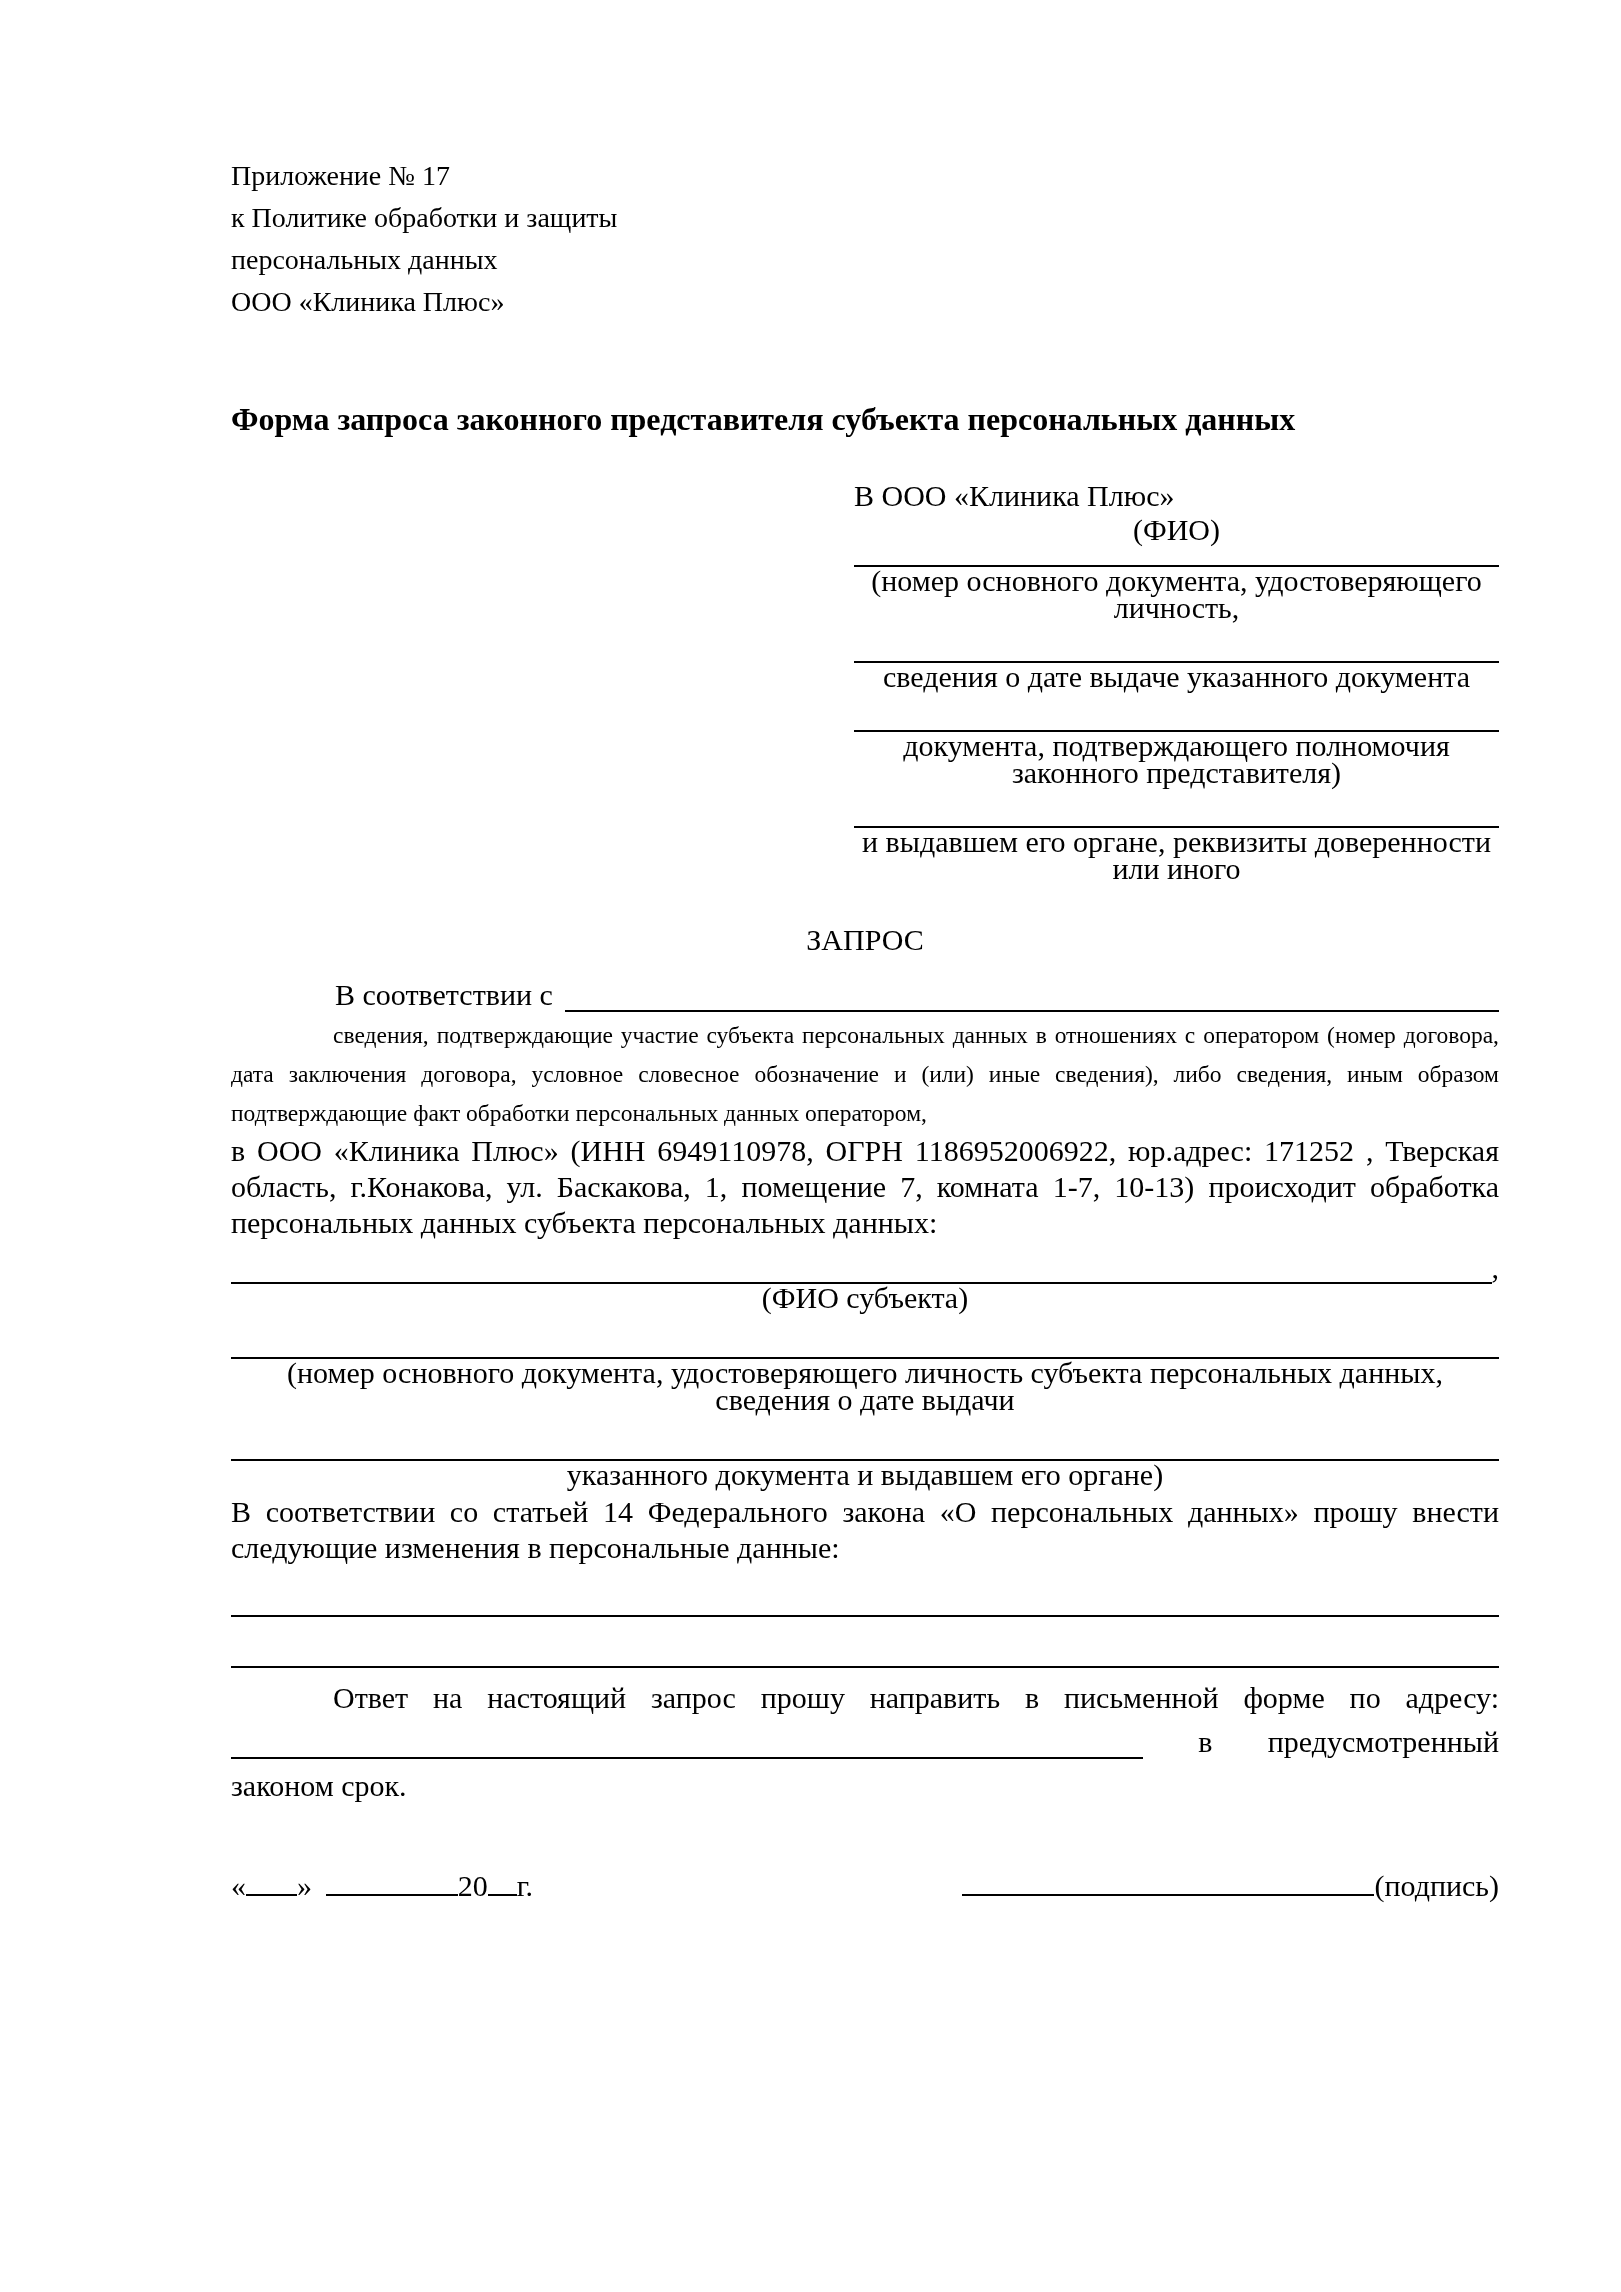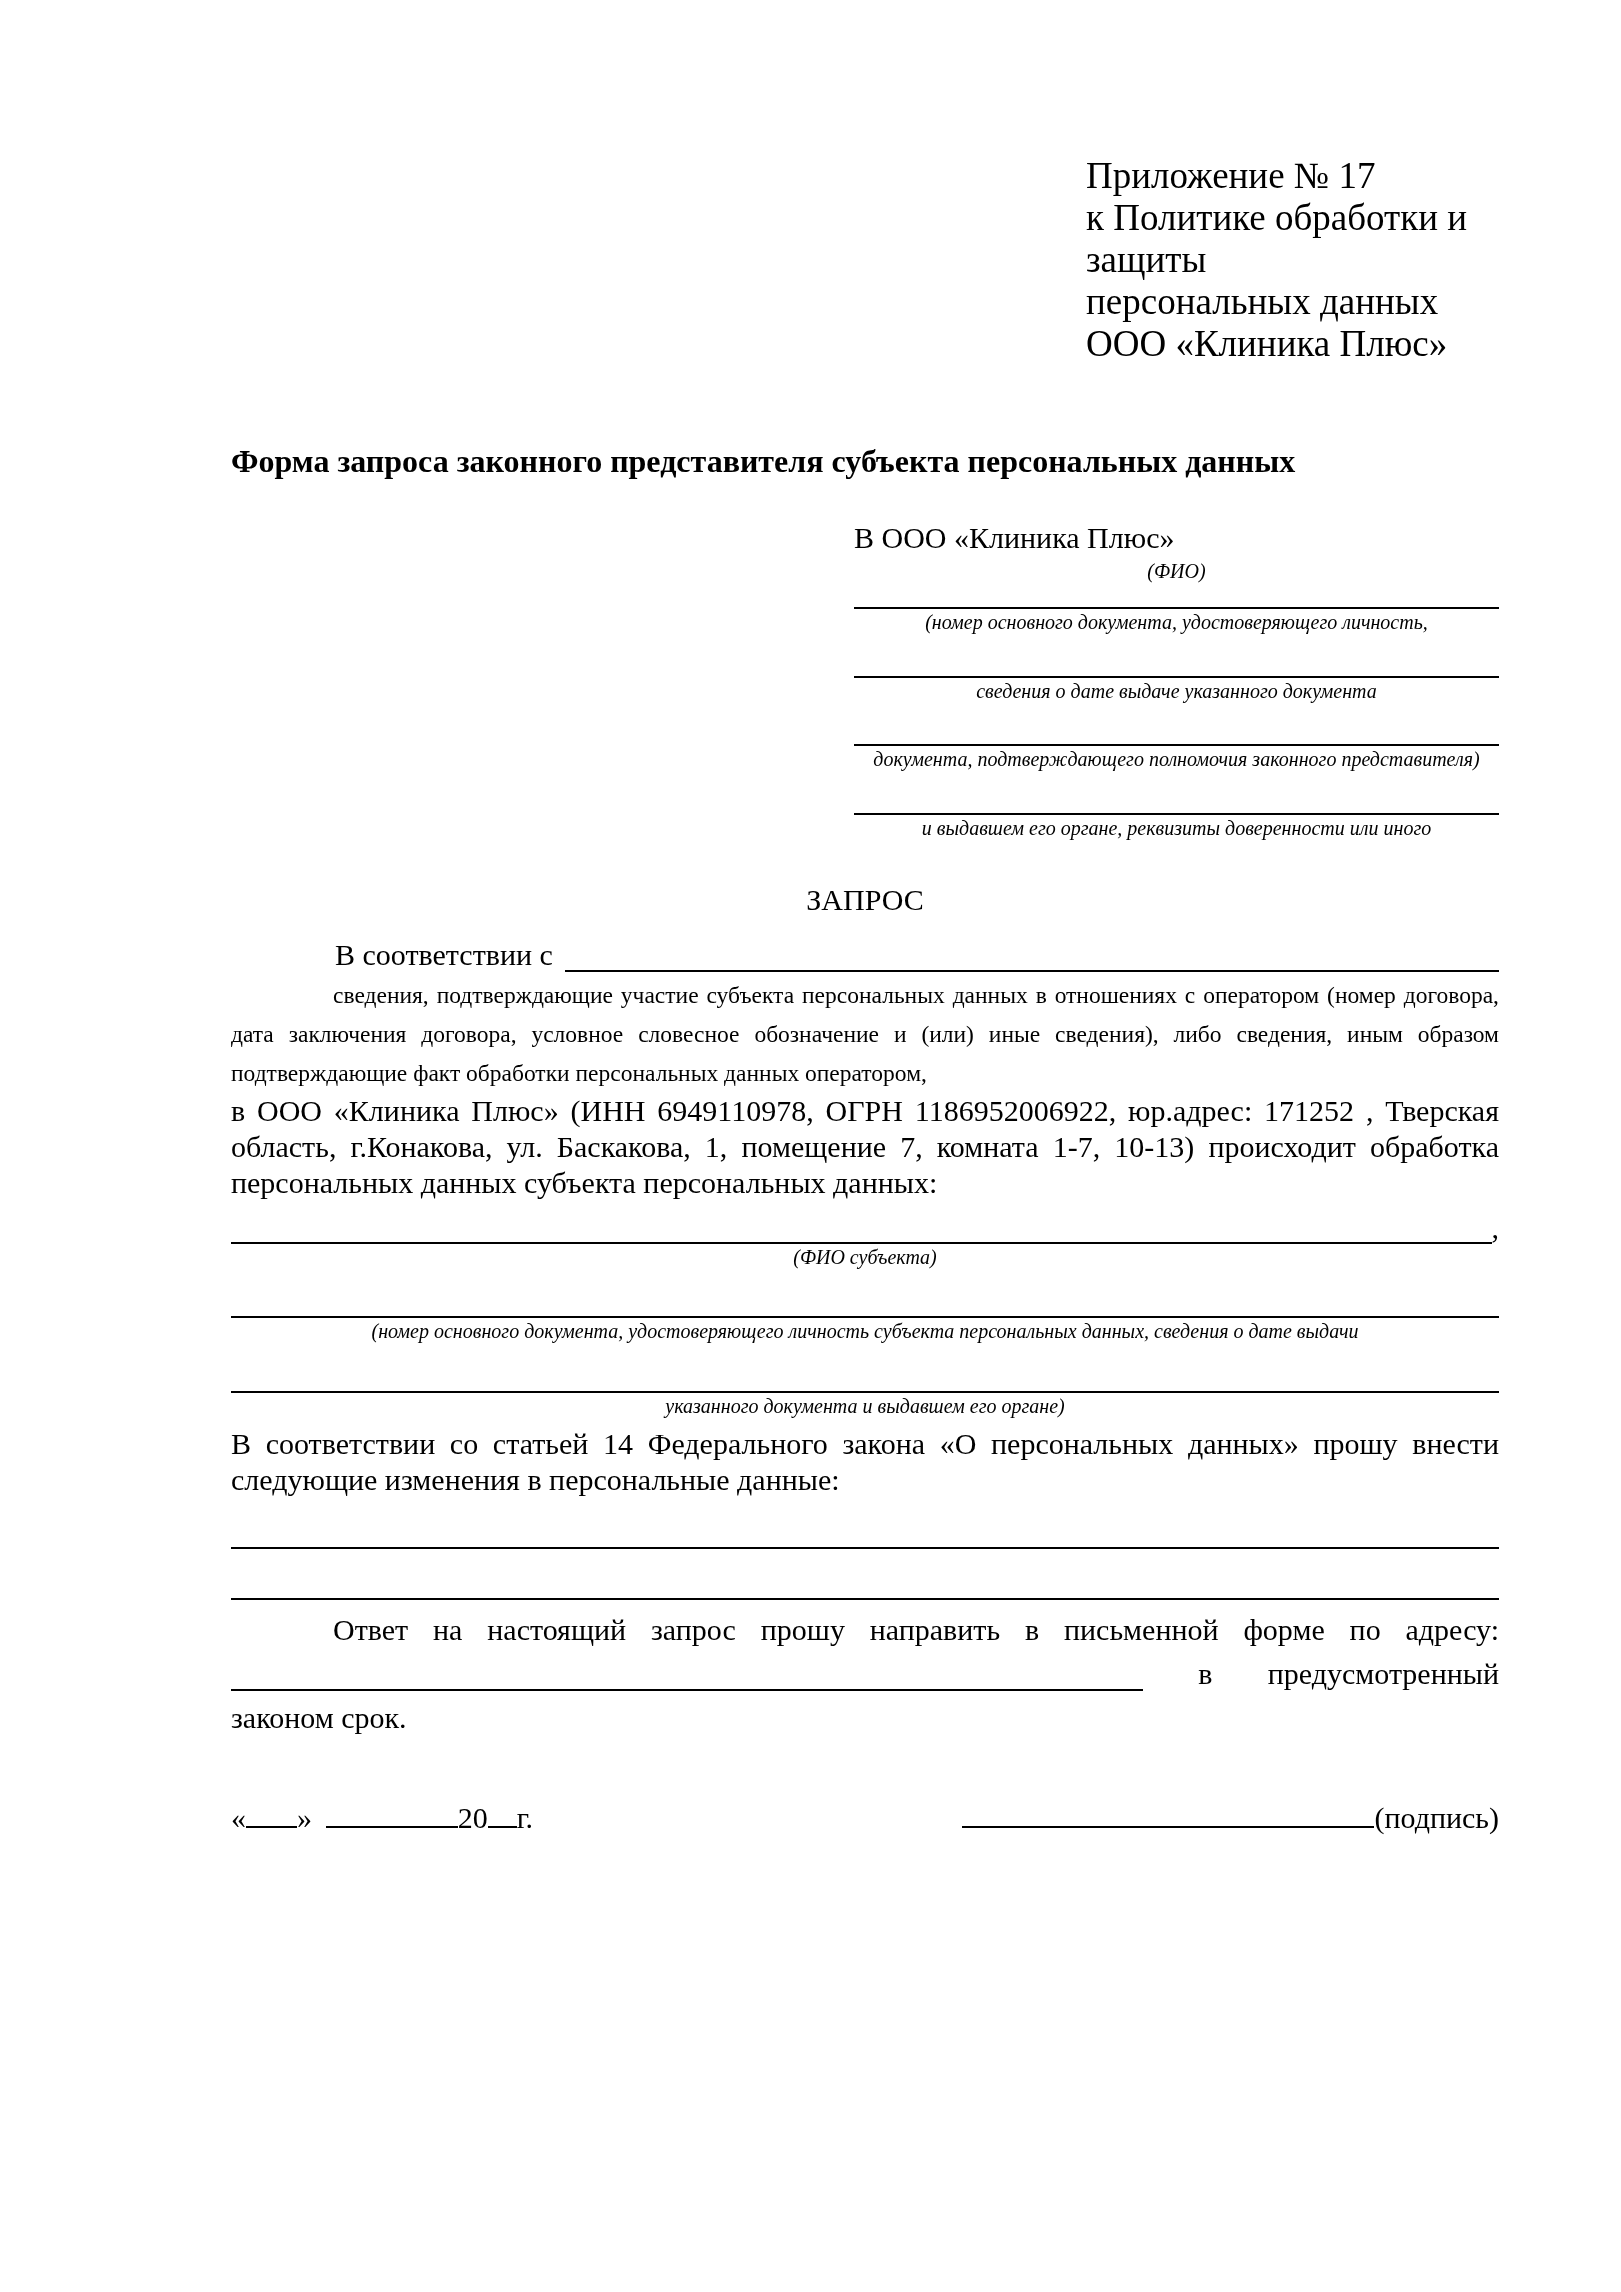--- a/index.html
+++ b/index.html
@@ -6,31 +6,31 @@
   .page{
     position:relative;
     width:1621px;height:2293px;
     background:#ffffff;color:#000000;
     font-family:"Liberation Serif", serif;
     box-sizing:border-box;
     padding:155px 122px 0 231px;
     overflow:hidden;
   }
   
-  .appendix{margin-left:855px;font-size:37px;line-height:42px;}
+  .appendix{font-size:28px;line-height:42px;}
   
   .doc-title{margin-top:73px;font-weight:700;font-size:32px;line-height:46px;}
   
   .addr{margin-left:623px;margin-top:33px;font-size:30px;}
   .addr-to{line-height:41px;}
   .from-row{display:flex;align-items:flex-end;line-height:41px;}
   .from-row .lbl{padding-right:9.8px;}
   .grow{flex:1 1 auto;}
   .bl{border-bottom:2.9px solid #000;}
-  .cap{font-size:20px;line-height:27.4px;text-align:center;font-style:italic;}
+  .cap{font-size:30px;line-height:27.4px;text-align:center;}
   .unit{margin-top:15.7px;}
   .unit .field{height:23.5px;border-bottom:2.9px solid #000;}
   .unit.first{margin-top:0;}
   .unit.first .field{height:21.6px;}
   
   .heading{margin-top:37px;text-align:center;font-size:30px;line-height:41px;}
   .intro{display:flex;align-items:flex-start;font-size:30px;line-height:43px;margin-top:13px;}
   .intro .ind{width:104px;}
   .intro .lbl{padding-right:11.8px;white-space:nowrap;}
   .intro .field{height:37px;}

